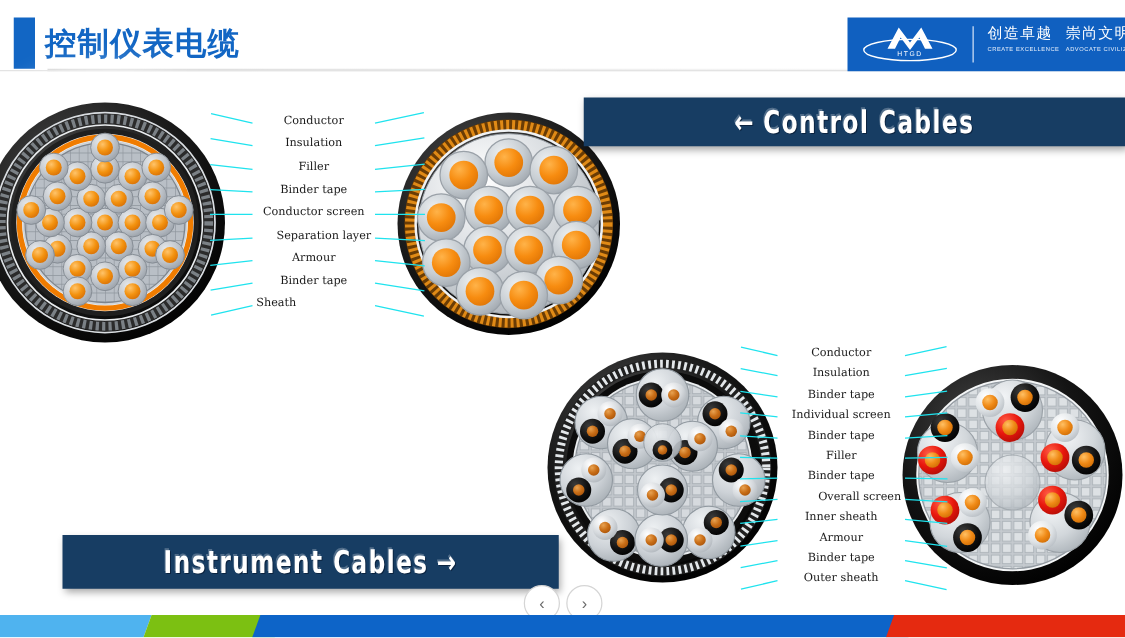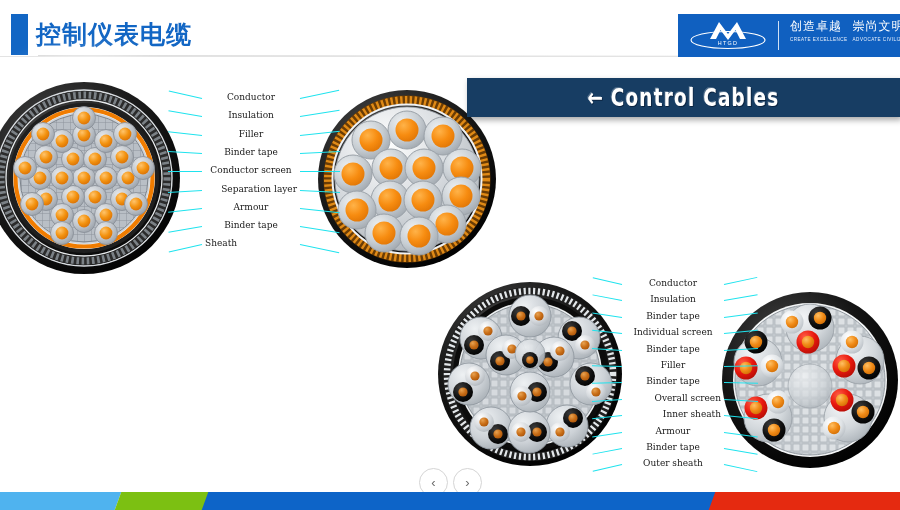--- a/index.html
+++ b/index.html
@@ -644,34 +644,40 @@
       <div class="leader" style="left: 724px; top: 349.6px; width: 34px; transform: rotate(-3.3deg); transform-origin: left center;"></div>
       <div class="lbl" style="left: 625px; top: 360px; width: 96px; text-align: center;">Filler</div>
       <div class="leader" style="left: 592px; top: 366px; width: 30px; transform: rotate(1.2deg); transform-origin: right center;"></div>
       <div class="leader" style="left: 724px; top: 366px; width: 34px; transform: rotate(-1.1deg); transform-origin: left center;"></div>
       <div class="lbl" style="left: 625px; top: 376.4px; width: 96px; text-align: center;">Binder tape</div>
       <div class="leader" style="left: 592px; top: 382.4px; width: 30px; transform: rotate(-1.2deg); transform-origin: right center;"></div>
       <div class="leader" style="left: 724px; top: 382.4px; width: 34px; transform: rotate(1.1deg); transform-origin: left center;"></div>
       <div class="lbl" style="left: 625px; top: 392.8px; width: 96px; text-align: right;">Overall screen</div>
       <div class="leader" style="left: 592px; top: 398.8px; width: 30px; transform: rotate(-3.6deg); transform-origin: right center;"></div>
       <div class="leader" style="left: 724px; top: 398.8px; width: 34px; transform: rotate(3.3deg); transform-origin: left center;"></div>
-      <div class="lbl" style="left: 625px; top: 409.2px; width: 96px; text-align: right;">Inner sheath</div>
+      <div class="lbl" style="left: 625px; top: 409.2px; width: 96px; text-align: center;">Inner sheath</div>
       <div class="leader" style="left: 592px; top: 415.2px; width: 30px; transform: rotate(-6deg); transform-origin: right center;"></div>
       <div class="leader" style="left: 724px; top: 415.2px; width: 34px; transform: rotate(5.5deg); transform-origin: left center;"></div>
       <div class="lbl" style="left: 625px; top: 425.6px; width: 96px; text-align: center;">Armour</div>
       <div class="leader" style="left: 592px; top: 431.6px; width: 30px; transform: rotate(-8.4deg); transform-origin: right center;"></div>
       <div class="leader" style="left: 724px; top: 431.6px; width: 34px; transform: rotate(7.7deg); transform-origin: left center;"></div>
       <div class="lbl" style="left: 625px; top: 442px; width: 96px; text-align: center;">Binder tape</div>
       <div class="leader" style="left: 592px; top: 448px; width: 30px; transform: rotate(-10.8deg); transform-origin: right center;"></div>
       <div class="leader" style="left: 724px; top: 448px; width: 34px; transform: rotate(9.9deg); transform-origin: left center;"></div>
       <div class="lbl" style="left: 625px; top: 458.4px; width: 96px; text-align: center;">Outer sheath</div>
       <div class="leader" style="left: 592px; top: 464.4px; width: 30px; transform: rotate(-13.2deg); transform-origin: right center;"></div>
       <div class="leader" style="left: 724px; top: 464.4px; width: 34px; transform: rotate(12.1deg); transform-origin: left center;"></div>
     </div>
 
+  <div class="banner" id="banner-instrument">
+    <div class="btxt">
+      <span>Instrument Cables</span>
+      <span>→</span>
+    </div>
+  </div>
 
   <div class="navbtn" id="nav-prev">
     <span>‹</span>
   </div>
   <div class="navbtn" id="nav-next">
     <span>›</span>
   </div>
 
   <div class="strip">
     <div class="seg s1"></div>

